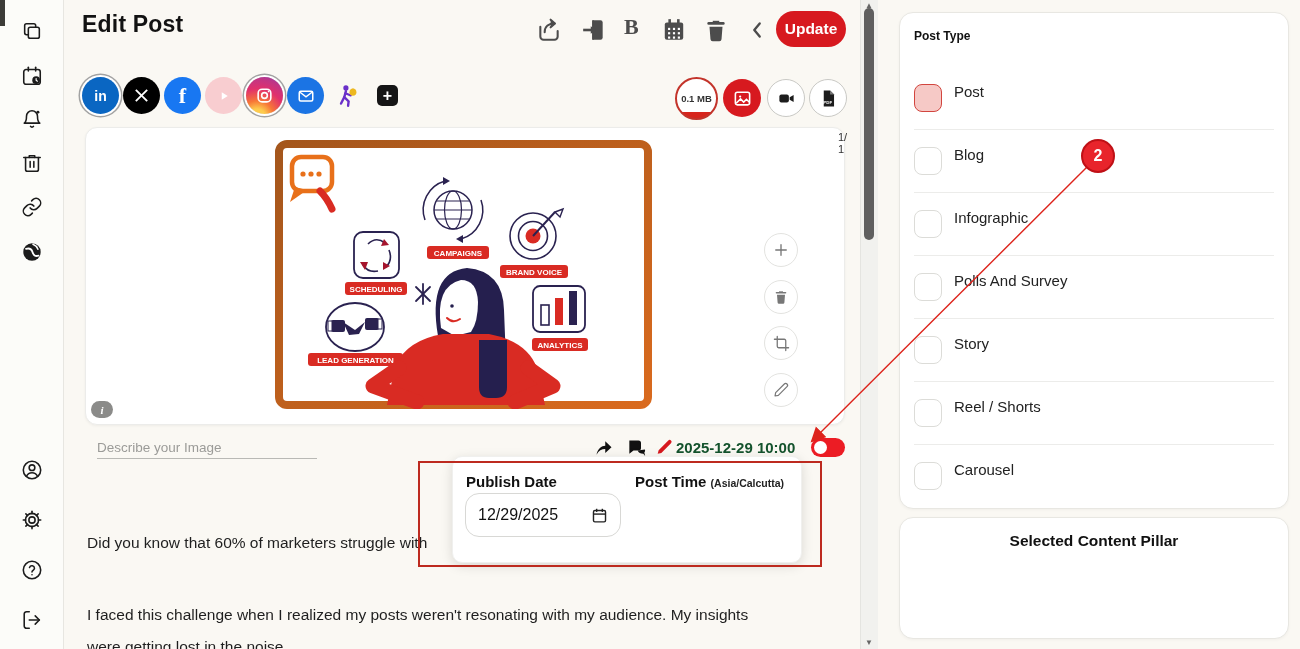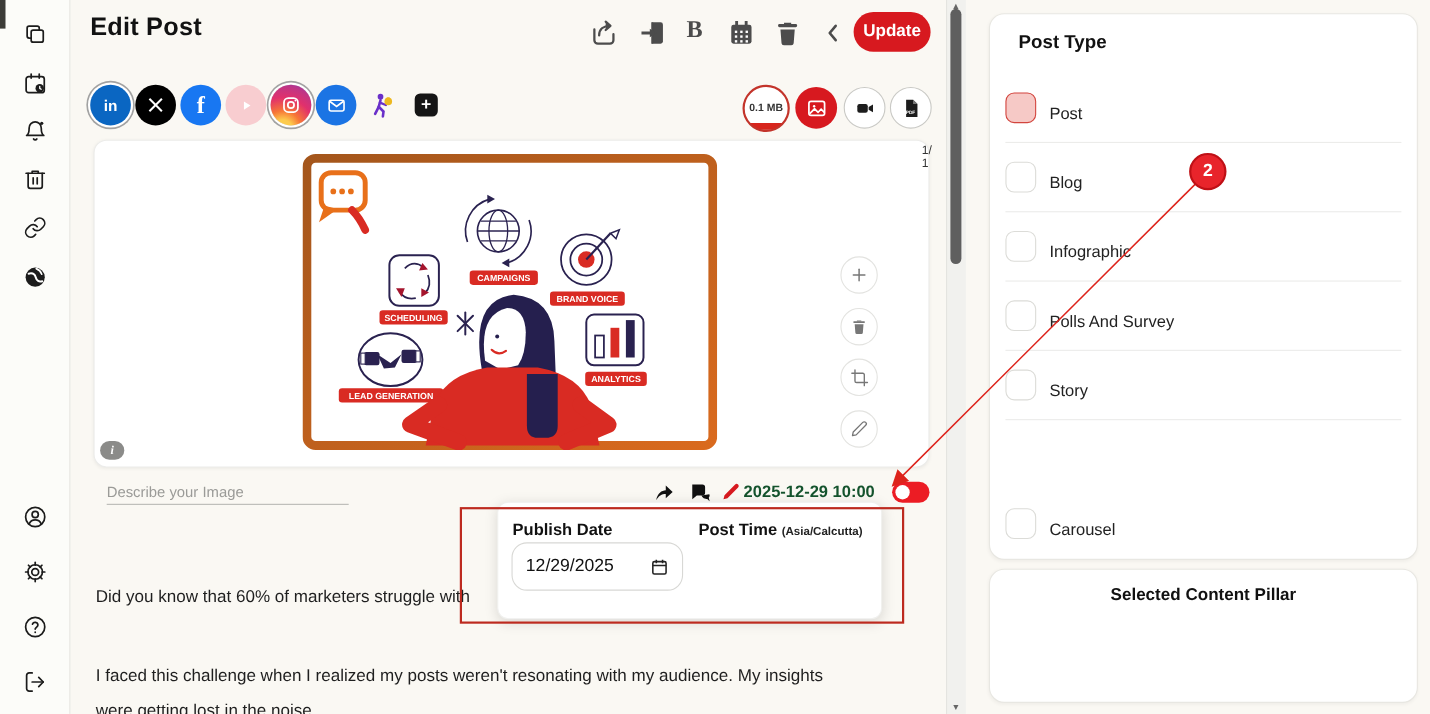--- a/index.html
+++ b/index.html
@@ -48,26 +48,26 @@
   .anno-svg{left:0;top:0;width:1300px;height:649px;z-index:10;pointer-events:none;}
   .badge{left:1081px;top:139px;width:34px;height:34px;border-radius:50%;background:#e8242b;border:2px solid #bf1016;color:#fff;font-size:16px;font-weight:bold;display:flex;align-items:center;justify-content:center;z-index:11;}
   
   .para{position:absolute;left:87px;width:760px;font-size:15.5px;color:#1f1f1f;}
   
   .scroll-track{left:860px;top:0;width:18px;height:649px;background:#f1f1ee;border-left:1px solid #e4e4e0;}
   .scroll-thumb{left:864px;top:8px;width:10px;height:232px;background:#5f5f5f;border-radius:5px;cursor:pointer;}
   .scroll-arrow{position:absolute;left:863px;width:12px;height:10px;color:#666;font-size:8px;text-align:center;line-height:10px;cursor:pointer;}
   
   .card{position:absolute;left:899px;width:390px;background:#fff;border:1px solid #e8e7e2;border-radius:14px;box-shadow:0 1px 3px rgba(0,0,0,.04);}
-  .pt-heading{position:absolute;left:26px;top:16px;font-size:17px;font-weight:bold;color:#111;}
+  .pt-heading{position:absolute;left:14px;top:16px;font-size:12px;font-weight:bold;color:#111;}
   .pt-row{position:absolute;left:0;width:100%;height:63px;cursor:pointer;}
   .pt-row .divider{position:absolute;left:14px;right:14px;bottom:0;height:1px;background:#ececea;}
   .cbx{position:absolute;left:14px;top:17px;width:28px;height:28px;border:1.5px solid #dcdcd8;border-radius:8px;background:#fff;cursor:pointer;}
   .cbx.checked{background:#f6c9c6;border-color:#d2453e;}
-  .pt-label{position:absolute;left:54px;top:28px;font-size:15px;color:#222;}
+  .pt-label{position:absolute;left:54px;top:16px;font-size:15px;color:#222;}
   .cp-heading{position:absolute;left:0;width:100%;top:14px;text-align:center;font-size:15.5px;font-weight:bold;color:#111;}
   .cp-row{position:absolute;left:0;top:44px;width:100%;height:60px;cursor:pointer;}
 </style>
 </head>
 <body>
 
 <div id="app">
 
   <div class="abs sidebar"></div>
   <div class="abs corner-mark"></div>
@@ -463,20 +463,25 @@
     <div class="pt-row" style="top:243px">
       <div class="cbx"></div>
       <div class="pt-label">Polls And Survey</div>
       <div class="divider"></div>
     </div>
     <div class="pt-row" style="top:306px">
       <div class="cbx"></div>
       <div class="pt-label">Story</div>
       <div class="divider"></div>
     </div>
+    <div class="pt-row" style="top:369px">
+      <div class="cbx"></div>
+      <div class="pt-label">Reel / Shorts</div>
+      <div class="divider"></div>
+    </div>
     <div class="pt-row" style="top:432px">
       <div class="cbx"></div>
       <div class="pt-label">Carousel</div>
     </div>
   </div>
 
   <div class="card" style="top:517px;height:122px">
     <div class="cp-heading">Selected Content Pillar</div>
   </div>
 

